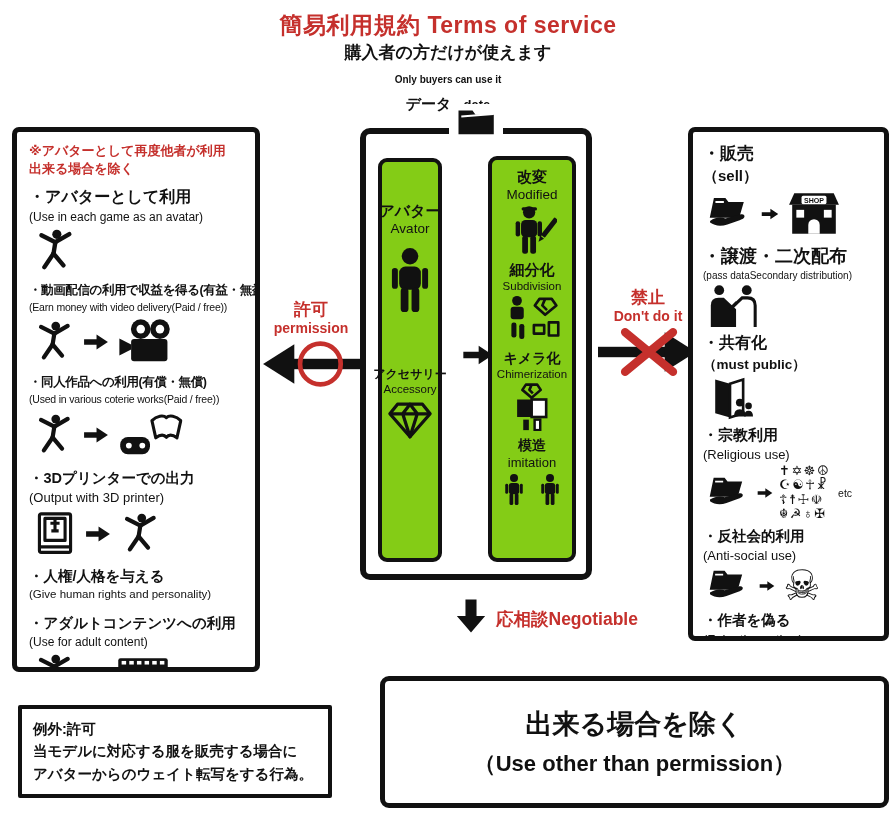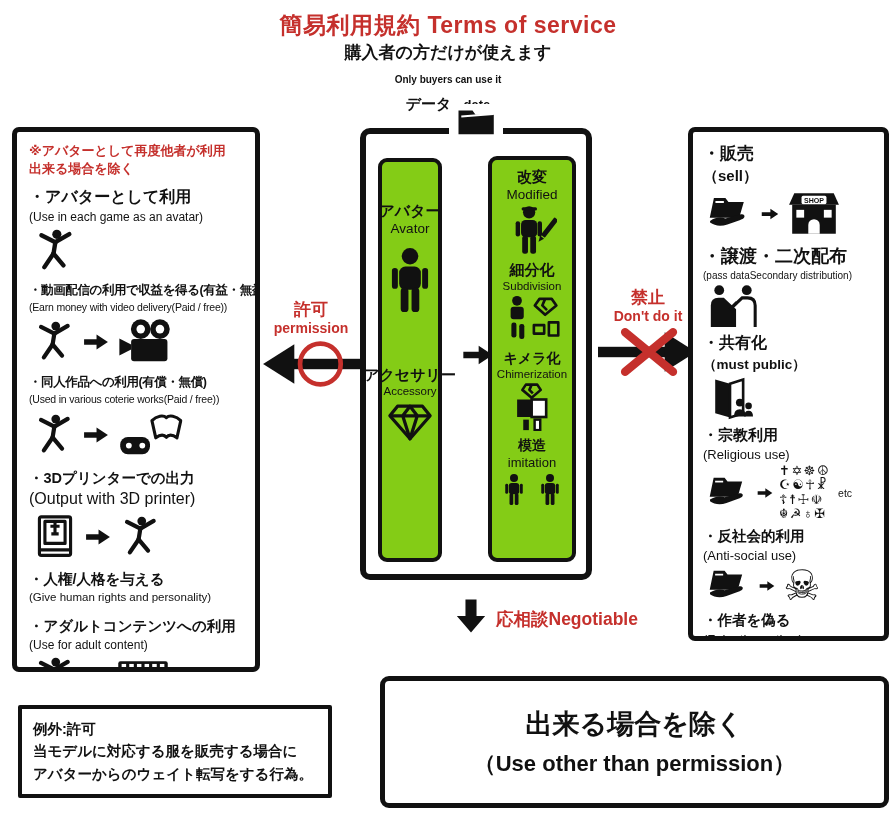--- a/index.html
+++ b/index.html
@@ -26,21 +26,21 @@
   .jt.big{font-size:16px;} .jt.sm{font-size:12.5px;letter-spacing:-.4px;}
   .et.sm{font-size:10.5px;letter-spacing:-.2px;}
   
   #cenbox{left:360px;top:128px;width:232px;height:452px;border-width:6px;border-radius:10px;}
   .innercol{position:absolute;border:4px solid var(--ink);border-radius:9px;background:#84cc16;
             display:flex;flex-direction:column;align-items:center;box-sizing:border-box;}
   #col-src{left:12px;top:24px;width:64px;bottom:12px;padding-top:40px;}
   #col-drv{right:10px;top:22px;width:88px;bottom:12px;padding-top:8px;}
   .cl-jp{font-weight:bold;font-size:15px;white-space:nowrap;}
   .cl-en{font-size:13.5px;white-space:nowrap;}
-  .cl-jp.sm{font-size:15px;} .cl-en.sm{font-size:11.5px;}
+  .cl-jp.sm{font-size:12px;} .cl-en.sm{font-size:11.5px;}
   #midarrow{left:96px;top:205px;}
   #folder-top{left:449px;top:104px;background:#fff;padding:0 6px;line-height:0;}
   
   .gate{width:104px;text-align:center;line-height:1.15;}
   .gate .gj{font-size:17px;font-weight:bold;color:var(--red);}
   .gate .ge{font-size:14px;font-weight:bold;color:var(--red);}
   #perm-gate{left:259px;top:300px;}
   #proh-gate{left:596px;top:288px;}
   
   #prohbox{left:688px;top:127px;width:201px;height:514px;padding:8px 4px 0 10px;overflow:hidden;}
@@ -250,21 +250,21 @@
             <use href="#i-arrow"></use>
           </svg>
         <svg class="ic" width="66" height="50" viewBox="0 0 34 26">
             <use href="#i-gamebook"></use>
           </svg>
       </div>
     </div>
 
     <div>
       <div class="jt">・3Dプリンターでの出力</div>
-      <div class="et" style="font-size:16px">(Output with 3D printer)</div>
+      <div class="et" style="font-size:13px">(Output with 3D printer)</div>
       <div class="row">
         <svg class="ic" width="44" height="48" viewBox="0 0 24 26">
             <use href="#i-printer"></use>
           </svg>
         <svg class="ic" width="26" height="26">
             <use href="#i-arrow"></use>
           </svg>
         <svg class="ic" width="42" height="42">
             <use href="#i-cheer"></use>
           </svg>

